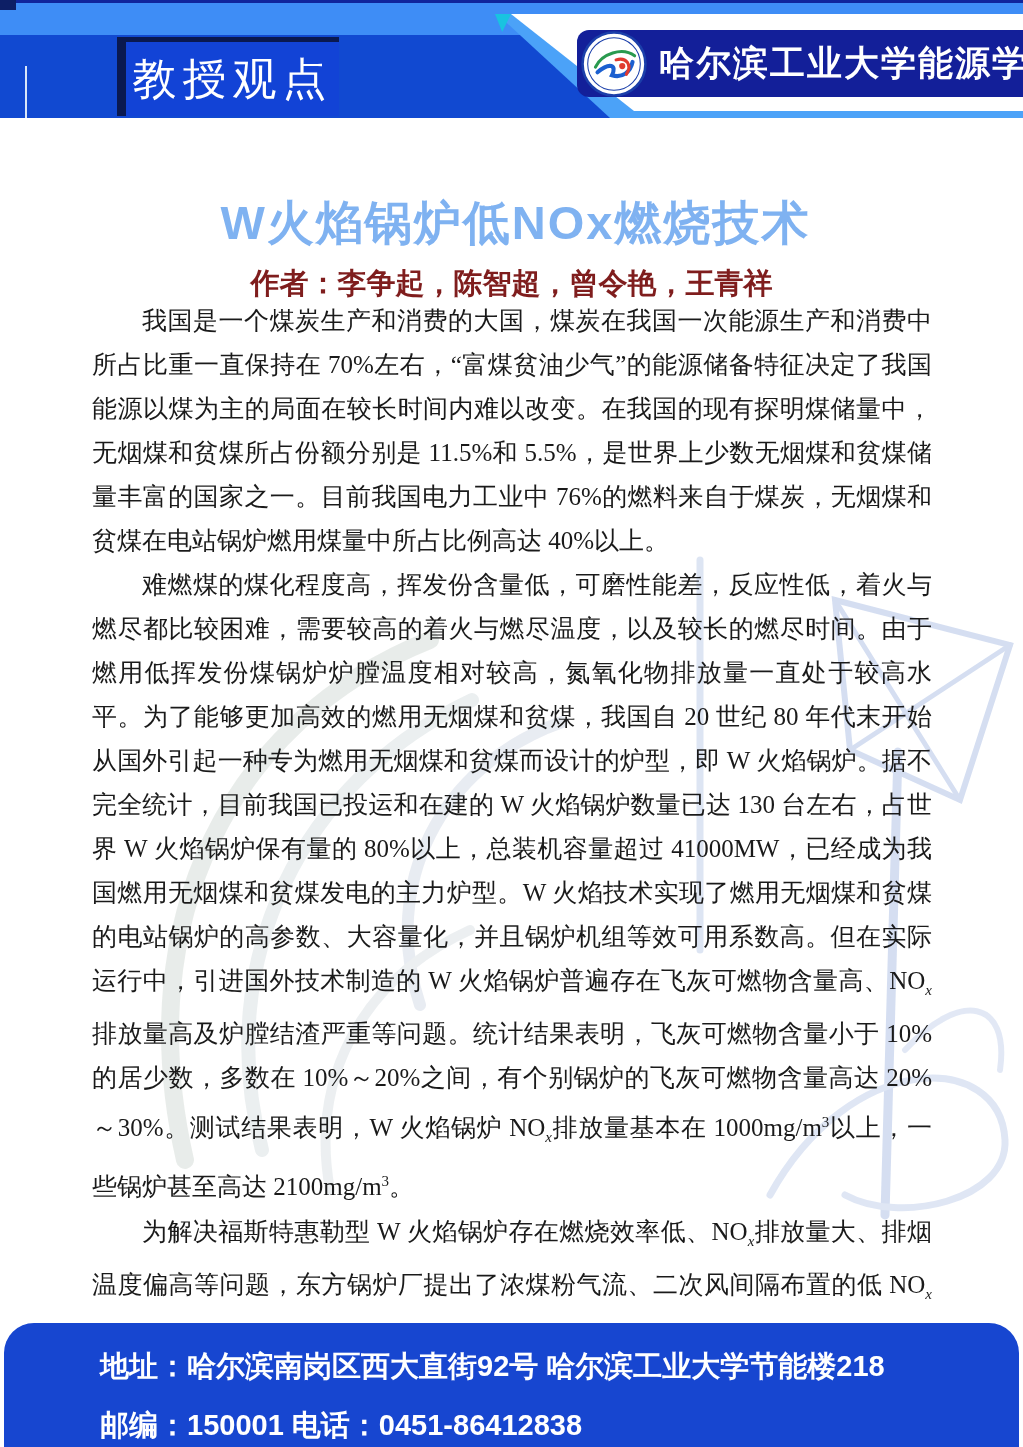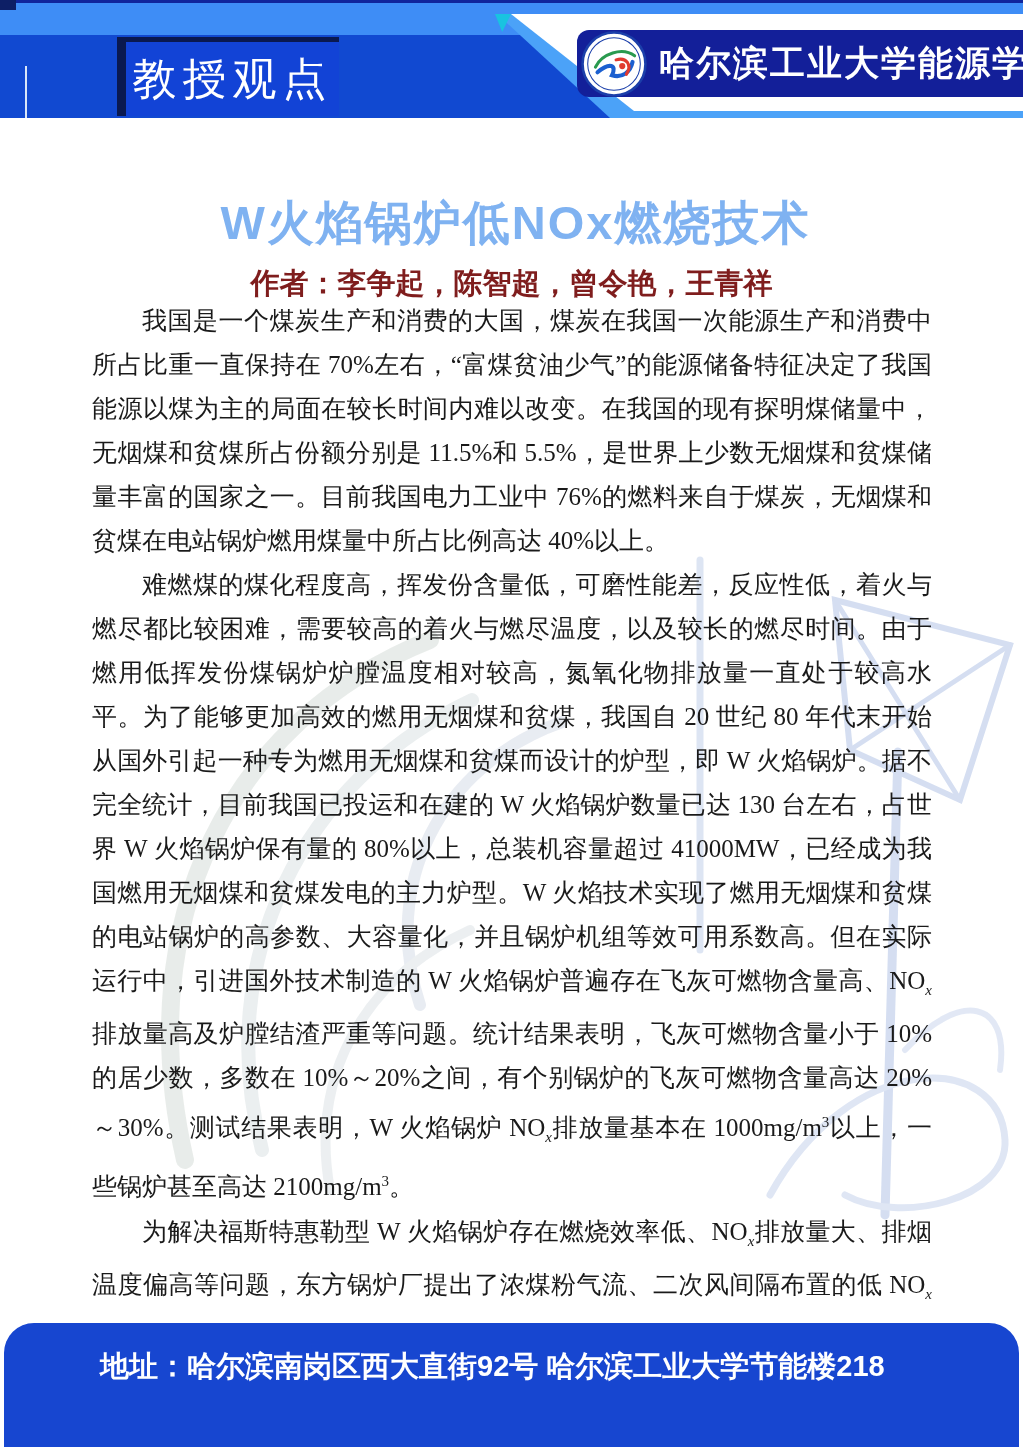--- a/index.html
+++ b/index.html
@@ -119,15 +119,16 @@
   <div class="authors">作者：李争起，陈智超，曾令艳，王青祥</div>
 
   <div class="body-text">
     <p>我国是一个煤炭生产和消费的大国，煤炭在我国一次能源生产和消费中所占比重一直保持在 70%左右，“富煤贫油少气”的能源储备特征决定了我国能源以煤为主的局面在较长时间内难以改变。在我国的现有探明煤储量中，无烟煤和贫煤所占份额分别是 11.5%和 5.5%，是世界上少数无烟煤和贫煤储量丰富的国家之一。目前我国电力工业中 76%的燃料来自于煤炭，无烟煤和贫煤在电站锅炉燃用煤量中所占比例高达 40%以上。</p>
     <p>难燃煤的煤化程度高，挥发份含量低，可磨性能差，反应性低，着火与燃尽都比较困难，需要较高的着火与燃尽温度，以及较长的燃尽时间。由于燃用低挥发份煤锅炉炉膛温度相对较高，氮氧化物排放量一直处于较高水平。为了能够更加高效的燃用无烟煤和贫煤，我国自 20 世纪 80 年代末开始从国外引起一种专为燃用无烟煤和贫煤而设计的炉型，即 W 火焰锅炉。据不完全统计，目前我国已投运和在建的 W 火焰锅炉数量已达 130 台左右，占世界 W 火焰锅炉保有量的 80%以上，总装机容量超过 41000MW，已经成为我国燃用无烟煤和贫煤发电的主力炉型。W 火焰技术实现了燃用无烟煤和贫煤的电站锅炉的高参数、大容量化，并且锅炉机组等效可用系数高。但在实际运行中，引进国外技术制造的 W 火焰锅炉普遍存在飞灰可燃物含量高、NO<sub>x</sub>排放量高及炉膛结渣严重等问题。统计结果表明，飞灰可燃物含量小于 10%的居少数，多数在 10%～20%之间，有个别锅炉的飞灰可燃物含量高达 20%～30%。测试结果表明，W 火焰锅炉 NO<sub>x</sub>排放量基本在 1000mg/m<sup>3</sup>以上，一些锅炉甚至高达 2100mg/m<sup>3</sup>。</p>
     <p>为解决福斯特惠勒型 W 火焰锅炉存在燃烧效率低、NO<sub>x</sub>排放量大、排烟温度偏高等问题，东方锅炉厂提出了浓煤粉气流、二次风间隔布置的低 NO<sub>x</sub>燃烧技术。如图 1 所示，该技术锅该技术主要包括：</p>
   </div>
 
   <div class="footer">
     <div class="line1">地址：哈尔滨南岗区西大直街92号 哈尔滨工业大学节能楼218</div>
+    <div class="line2">邮编：150001 电话：0451-86412838</div>
   </div>
 
 </div>
 
 </body></html>

